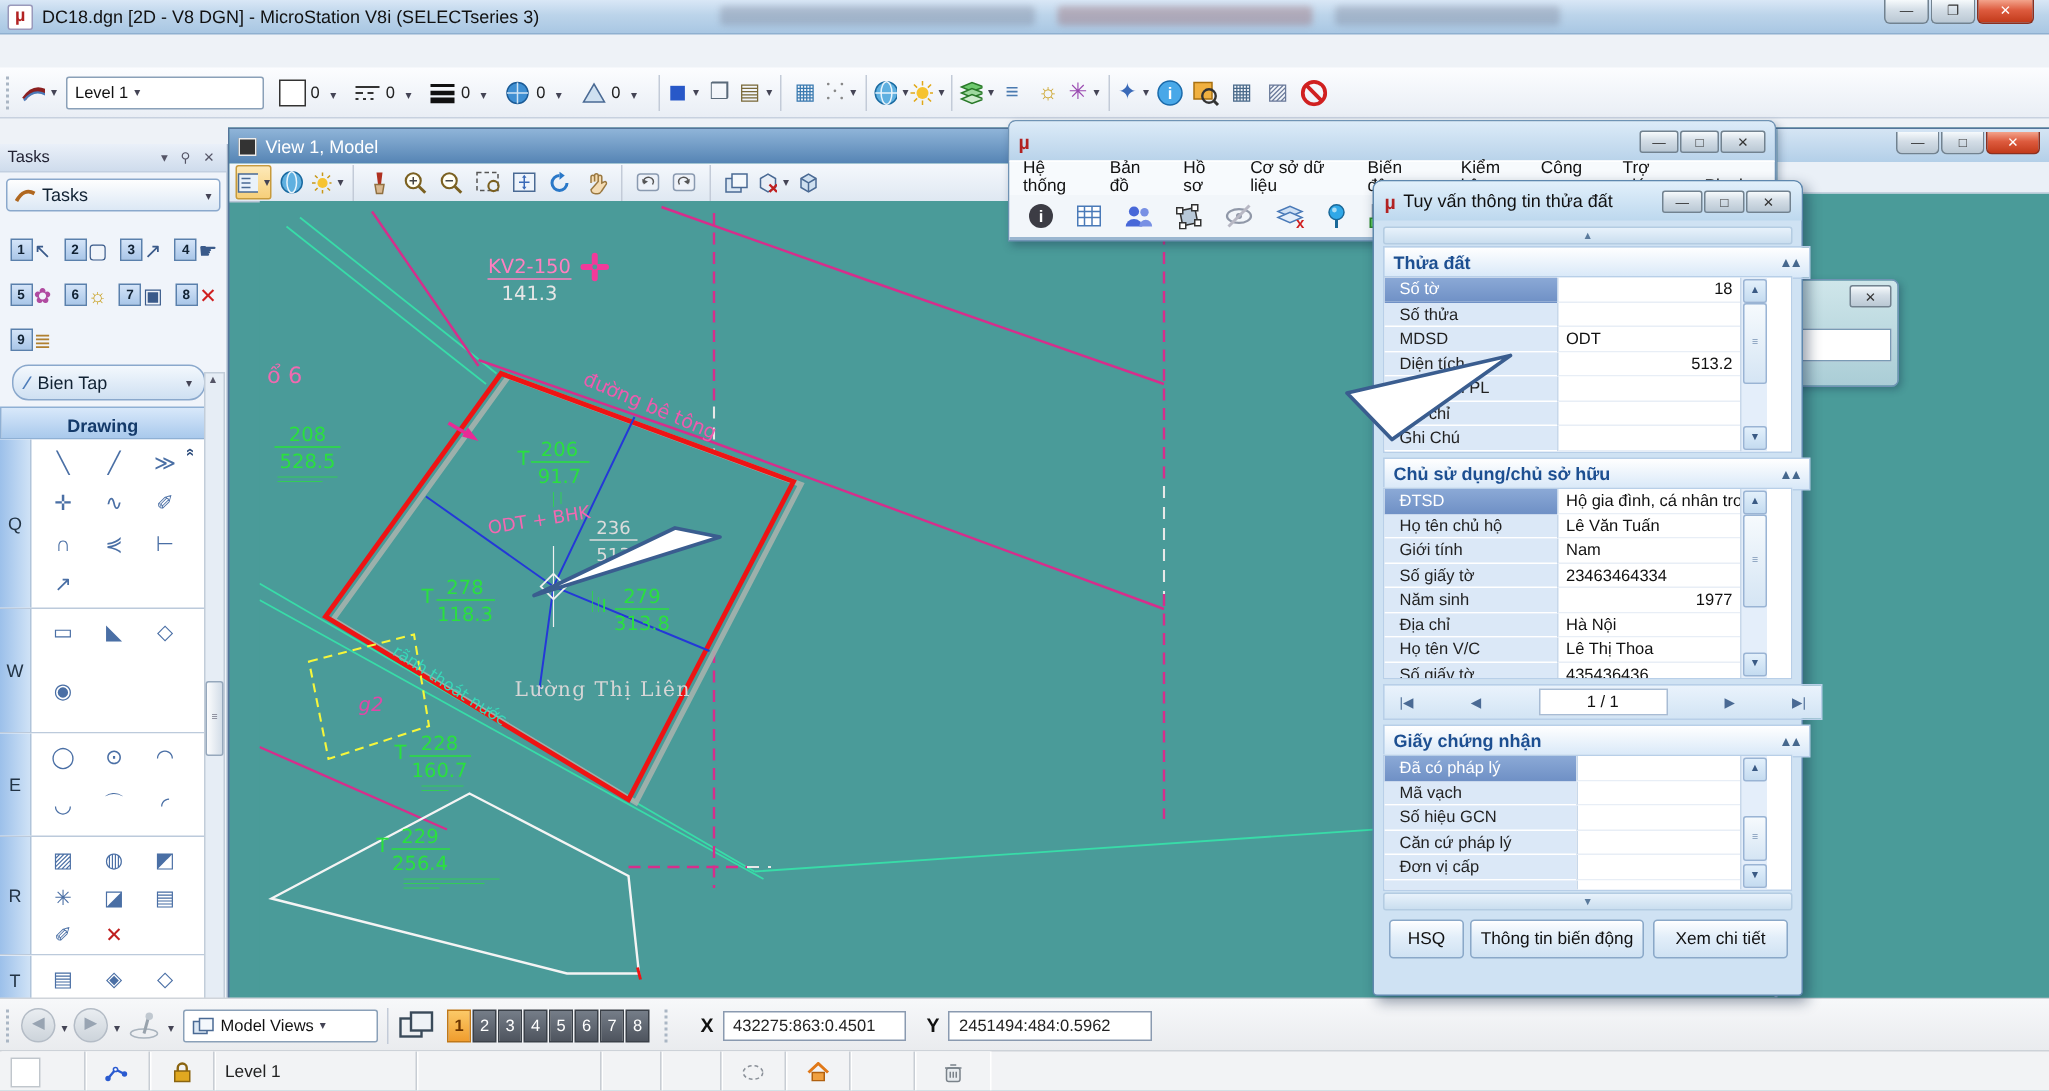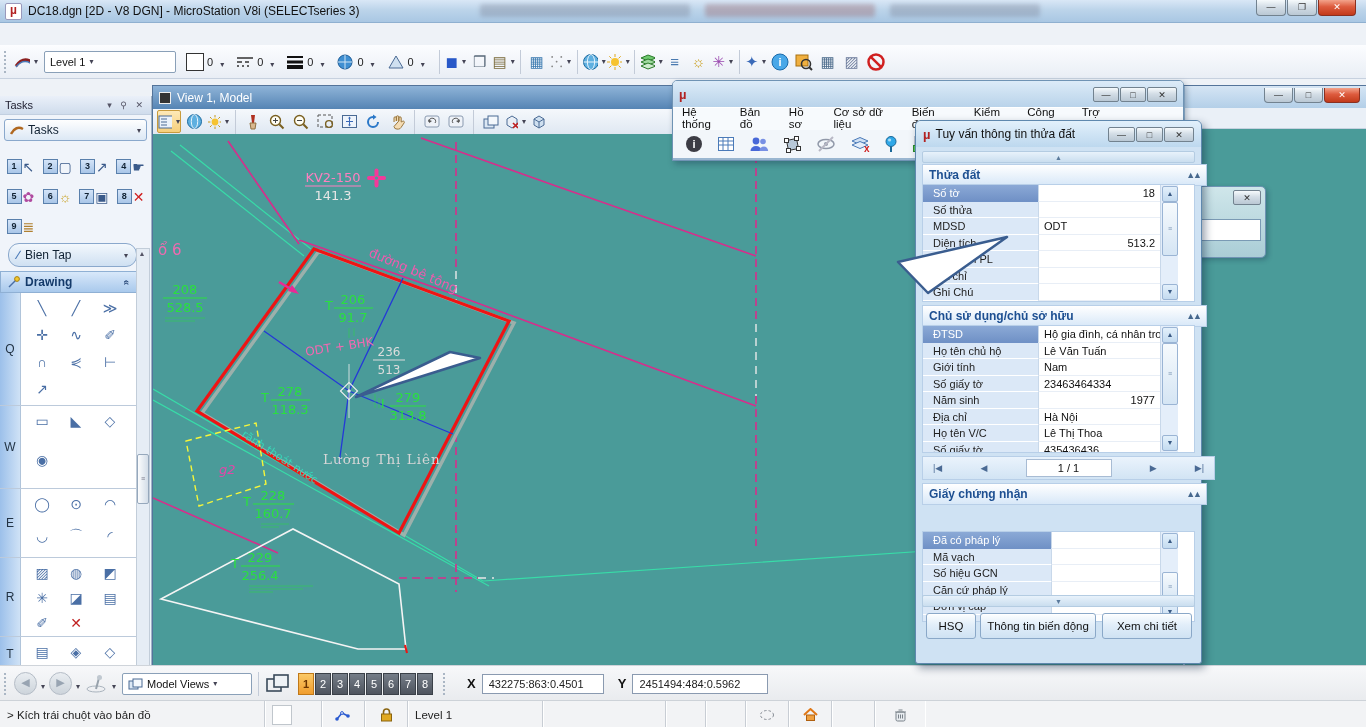--- a/index.html
+++ b/index.html
@@ -43,42 +43,42 @@
     background:linear-gradient(#fefefe,#dce8f5);display:flex;align-items:center;font-size:12px;padding:0 5px;gap:4px;color:#123;}
   #maintools{padding:3px 2px;display:grid;grid-template-columns:repeat(4,1fr);row-gap:4px;}
   .mtool{display:flex;align-items:flex-end;gap:1px;height:26px;justify-content:center;}
   .nbadge{width:13px;height:13px;background:linear-gradient(#d4e4f8,#a9c6e8);border:1px solid #5a80ac;
     font-size:9px;font-weight:bold;color:#123;text-align:center;line-height:12px;}
   .mglyph{font-size:14px;color:#3a5a8a;line-height:1;}
   .bien{margin:6px 14px 4px 8px;height:22px;border:1px solid #8aa8cc;border-radius:11px;
     background:linear-gradient(#f3f8fd,#cfe0f2);display:flex;align-items:center;font-size:12px;padding:0 8px;gap:6px;color:#123;}
   .bien .sl{color:#4a7ab8;font-weight:bold;}
   #drawhdr{margin:2px 14px 0 0;height:20px;background:linear-gradient(#d8e8fa,#a9c9ec);
-    border:1px solid #8fb0d4;display:flex;align-items:center;font-size:12px;font-weight:bold;color:#143a6a;padding:0 6px;gap:5px;}
+    border:1px solid #8fb0d4;display:flex;align-items:center;font-size:12px;font-weight:bold;color:#143a6a;padding:0 6px;gap:5px;flex-direction:column;}
   .dsec{display:flex;border-bottom:1px solid #bccadb;margin-right:14px;background:#fff;}
   .dletter{width:20px;background:linear-gradient(90deg,#9cc0ea,#cfe2f6);border-right:1px solid #b0c4da;
     display:flex;align-items:center;justify-content:center;font-size:12px;color:#234;}
   .dicons{flex:1;display:flex;flex-wrap:wrap;padding:2px 0 2px 4px;}
   .dtool{width:34px;height:25px;display:flex;align-items:center;justify-content:center;
     font-size:14px;color:#4a6fa5;}
   #tscroll{position:absolute;right:1px;top:152px;width:12px;height:434px;background:#e6edf5;border:1px solid #c2cdd9;}
   #tscroll .th{position:absolute;left:0;top:205px;width:10px;height:48px;background:linear-gradient(90deg,#fbfcfd,#d3dde8);
     border:1px solid #96a8bc;border-radius:2px;font-size:7px;color:#778;text-align:center;line-height:48px;}
   #tscroll .ar{position:absolute;left:0;width:10px;font-size:7px;color:#556;text-align:center;}
 
   
   #viewwin{left:152px;top:85px;width:1214px;height:580px;border:1px solid #54749a;background:#4a9b99;}
   #viewttl{height:23px;background:linear-gradient(#8fb4d8,#5584b4);display:flex;align-items:center;
     color:#fff;font-size:12px;gap:6px;padding:0 6px;}
   #viewttl .vi{width:10px;height:10px;background:#333;border:1px solid #eee;}
   #viewtb{height:25px;background:linear-gradient(#f5f8fc,#dfe8f2);border-bottom:1px solid #b9c6d6;
     display:flex;align-items:center;padding:0 4px;gap:2px;}
   .vbtn{width:22px;height:21px;display:flex;align-items:center;justify-content:center;border-radius:2px;}
   .vbtn.hl{background:linear-gradient(#fde9b8,#f6cf7a);border:1px solid #c89b3c;}
-  #mapwrap{position:absolute;left:0;top:48px;width:1076px;height:532px;}
+  #mapwrap{position:absolute;left:0;top:48px;width:1076px;height:532px;padding-left:20px;}
 
   
   #bgwin{left:1183px;top:86px;width:183px;height:579px;border-left:2px solid #9fc0dc;background:#4a9b99;}
   #bgwin .bt{height:22px;background:linear-gradient(#d5e5f4,#b3cfe8);display:flex;justify-content:flex-end;padding-right:8px;}
   #bgwin .bs{height:20px;background:#eaf0f7;border-bottom:1px solid #c6d2e0;}
 
   
   #gcadas{left:672px;top:80px;width:510px;height:79px;border:1px solid #6f93b4;border-radius:5px 5px 0 0;
     background:#eef4fa;box-shadow:2px 3px 6px rgba(20,40,70,.35);}
   #gttl{height:26px;background:linear-gradient(#dcebf8,#b9d3ea);border-radius:4px 4px 0 0;
@@ -831,21 +831,21 @@
       <span class="pa">◀</span>
       <span class="pg">1 / 1</span>
       <span class="pa">▶</span>
       <span class="pa">▶|</span>
     </div>
 
     <div class="qhead" style="top:362px;">
       <span>Giấy chứng nhận</span>
       <span class="chev">▲▲</span>
     </div>
-    <div class="qgrid" style="top:382px;height:89px;margin-top:28px;">
+    <div class="qgrid" style="top:382px;height:89px;">
       <div class="qrows">
         <div class="qrow sel">
             <div class="ql" style="width:118px;">Đã có pháp lý</div>
             <div class="qv"></div>
           </div>
         <div class="qrow">
             <div class="ql" style="width:118px;">Mã vạch</div>
             <div class="qv"></div>
           </div>
         <div class="qrow">
@@ -919,23 +919,20 @@
       <div class="vnum">8</div>
     </div>
     <div class="grip" style="margin-left:10px;"></div>
     <span class="xy">X</span>
     <div class="coord" style="width:108px;">432275:863:0.4501</div>
     <span class="xy">Y</span>
     <div class="coord" style="width:122px;">2451494:484:0.5962</div>
   </div>
 
   <div id="statusbar" class="abs">
-    <div class="scell" style="width:250px;">
-      <span>&gt; Kích trái chuột vào bản đồ</span>
-    </div>
     <div class="scell" style="width:42px;">
       <span style="width:18px;height:18px;background:#fff;border:1px solid #c0c6cc;display:inline-block;"></span>
     </div>
     <div class="scell" style="width:28px;justify-content:center;">
       <svg width="16" height="14">
           <path d="M2,11 L7,5 L13,8" fill="none" stroke="#2a5ad0" stroke-width="1.6"></path>
           <circle cx="2" cy="11" r="1.8" fill="#2a5ad0"></circle>
           <circle cx="13" cy="8" r="1.8" fill="#2a5ad0"></circle>
           <circle cx="7" cy="5" r="1.4" fill="#fff" stroke="#2a5ad0"></circle>
         </svg>

